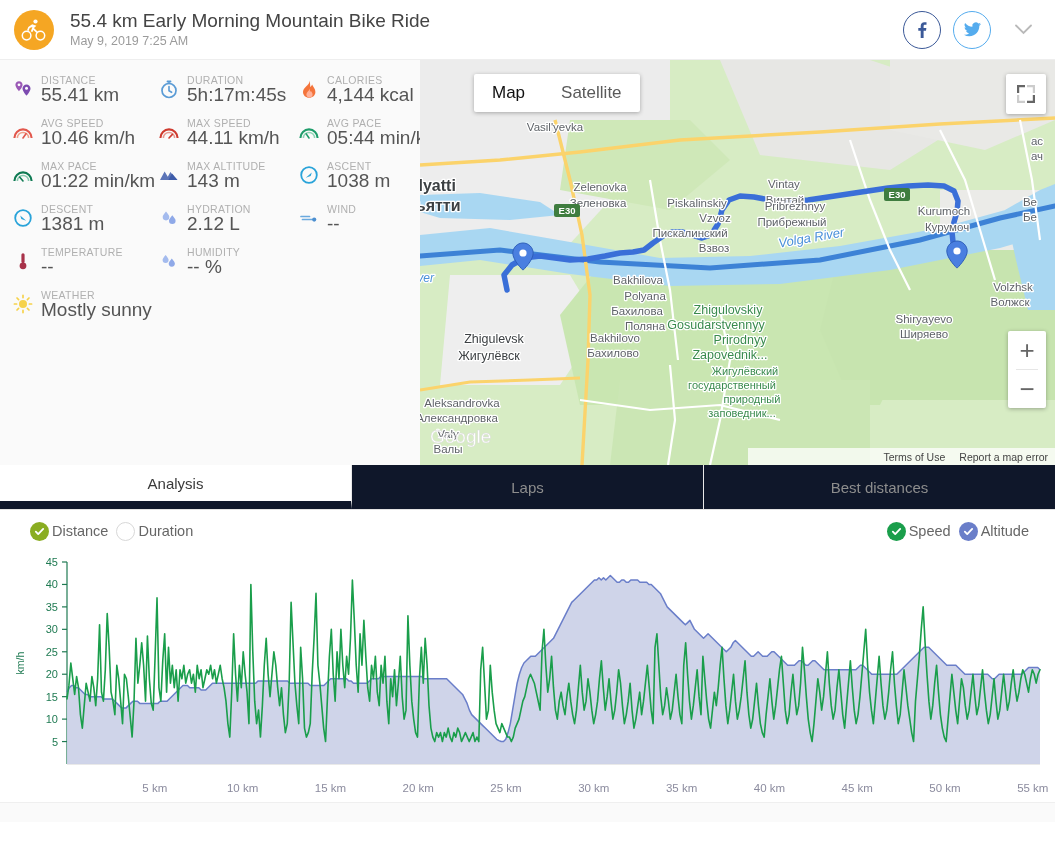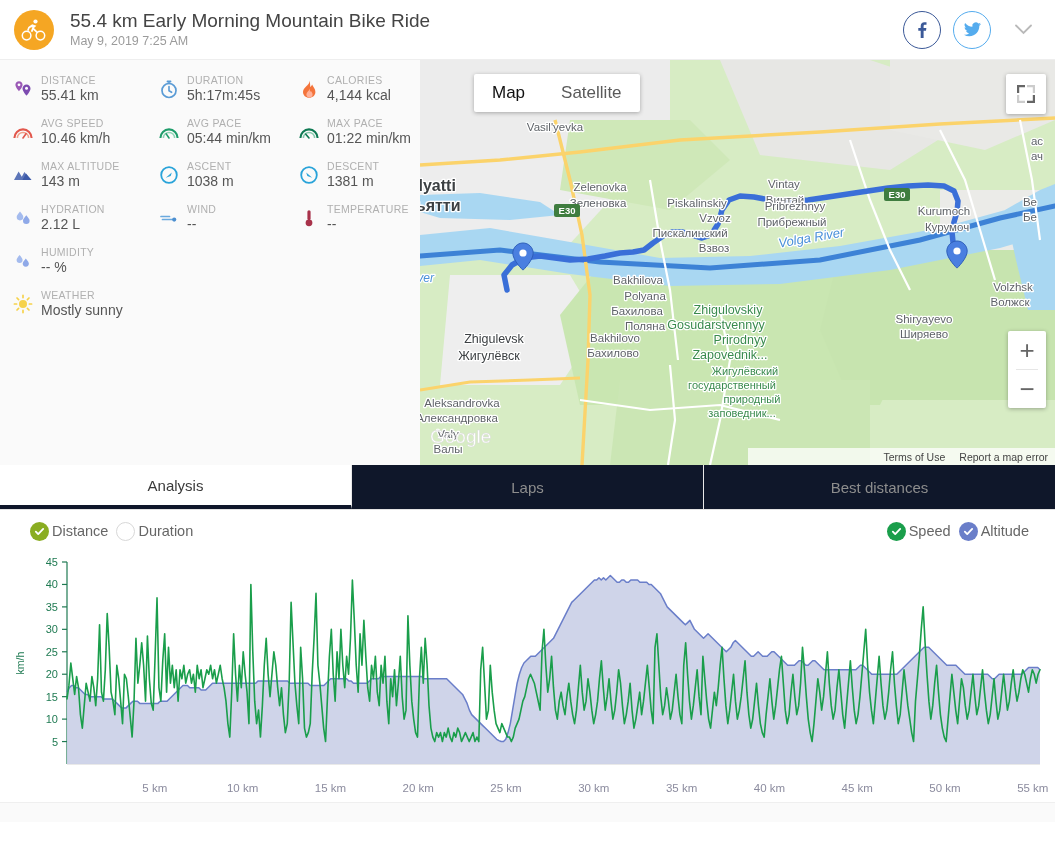--- a/index.html
+++ b/index.html
@@ -50,21 +50,21 @@
   }
   .stat-grid { display:grid; grid-template-columns:146px 140px 134px; row-gap:13px; }
   .stat { display:flex; align-items:flex-start; }
   .stat.span-full { grid-column:1 / -1; }
   .stat-ico { width:26px; flex:0 0 26px; height:30px; display:flex; align-items:center; justify-content:center; margin-right:5px;}
   .stat-txt { min-width:0; }
   .stat-label {
     font-size:10.5px; color:#b0b0b0; letter-spacing:.3px;
     text-transform:uppercase; line-height:12px; white-space:nowrap;
   }
-  .stat-value { font-size:14px; color:#555; line-height:18px; white-space:nowrap; }
+  .stat-value { font-size:19px; color:#555; line-height:18px; white-space:nowrap; }
 
   
   .map { position:relative; flex:1 1 auto; overflow:hidden; background:#e8f0de; }
   .map svg.base { position:absolute; inset:0; width:100%; height:100%; }
   .maptype {
     position:absolute; left:14px; top:14px; display:flex;
     background:#fff; box-shadow:0 1px 4px rgba(0,0,0,.3); border-radius:2px;
     overflow:hidden; z-index:5;margin-left:40px;
   }
   .maptype div {
@@ -97,21 +97,21 @@
   .attrib span { padding:0 7px; white-space:nowrap;margin-top:31px; }
   .attrib a { padding:0 7px; white-space:nowrap; color:#444; text-decoration:none; cursor:pointer;}
 
   
   .tabs { display:flex; height:45px; border-bottom:1px solid #e3e3e3; background:#f2f2f2; }
   .tab {
     flex:1 1 0; display:flex; align-items:center; justify-content:center;
     font-size:15px; color:#8d8d8d; cursor:pointer; background:#0f172a;
     border-right:1px solid #e8e8e8;
   }
-  .tab.active { background:#fff; color:#3a3a3a; border-bottom:4px solid #0f172a; }
+  .tab.active { background:#fff; color:#3a3a3a; border-bottom:8px solid #0f172a; }
   .tab:last-child { border-right:none; }
 
   
   .chart-tools {
     height:42px; display:flex; align-items:center; justify-content:space-between;
     padding:0 26px 0 30px; background:#fff;
   }
   .opt-group { display:flex; align-items:center; gap:8px; }
   .opt { display:flex; align-items:center; gap:3px; cursor:pointer; }
   .opt-label { font-size:14.5px; color:#666; }
@@ -216,20 +216,33 @@
           <div class="stat-ico">
             <svg width="22" height="20" viewBox="0 0 22 20">
                 <path d="M2.4 16a8.6 8.6 0 0 1 17.2 0" fill="none" stroke="#e2574c" stroke-width="2.1"></path>
                 <path d="M5.4 16a5.6 5.6 0 0 1 11.2 0" fill="none" stroke="#f0a08a" stroke-width="1.5"></path>
                 <path d="M11 16l3-4.3" stroke="#e2574c" stroke-width="1.6" stroke-linecap="round"></path>
               </svg>
           </div>
           <div class="stat-txt">
             <div class="stat-label">AVG SPEED</div>
             <div class="stat-value">10.46 km/h</div>
+          </div>
+        </div>
+        <div class="stat">
+          <div class="stat-ico">
+            <svg width="22" height="20" viewBox="0 0 22 20">
+                <path d="M2.4 16a8.6 8.6 0 0 1 17.2 0" fill="none" stroke="#cf3b2f" stroke-width="2.1"></path>
+                <path d="M5.4 16a5.6 5.6 0 0 1 11.2 0" fill="none" stroke="#e79b92" stroke-width="1.5"></path>
+                <path d="M11 16l3.4-3.6" stroke="#cf3b2f" stroke-width="1.6" stroke-linecap="round"></path>
+              </svg>
+          </div>
+          <div class="stat-txt">
+            <div class="stat-label">MAX SPEED</div>
+            <div class="stat-value">44.11 km/h</div>
           </div>
         </div>
         <div class="stat">
           <div class="stat-ico">
             <svg width="22" height="20" viewBox="0 0 22 20">
                 <path d="M2.4 16a8.6 8.6 0 0 1 17.2 0" fill="none" stroke="#1f9d6b" stroke-width="2.1"></path>
                 <path d="M5.4 16a5.6 5.6 0 0 1 11.2 0" fill="none" stroke="#8fd4b6" stroke-width="1.5"></path>
                 <path d="M11 16l-2.8-4.1" stroke="#1f9d6b" stroke-width="1.6" stroke-linecap="round"></path>
               </svg>
           </div>

